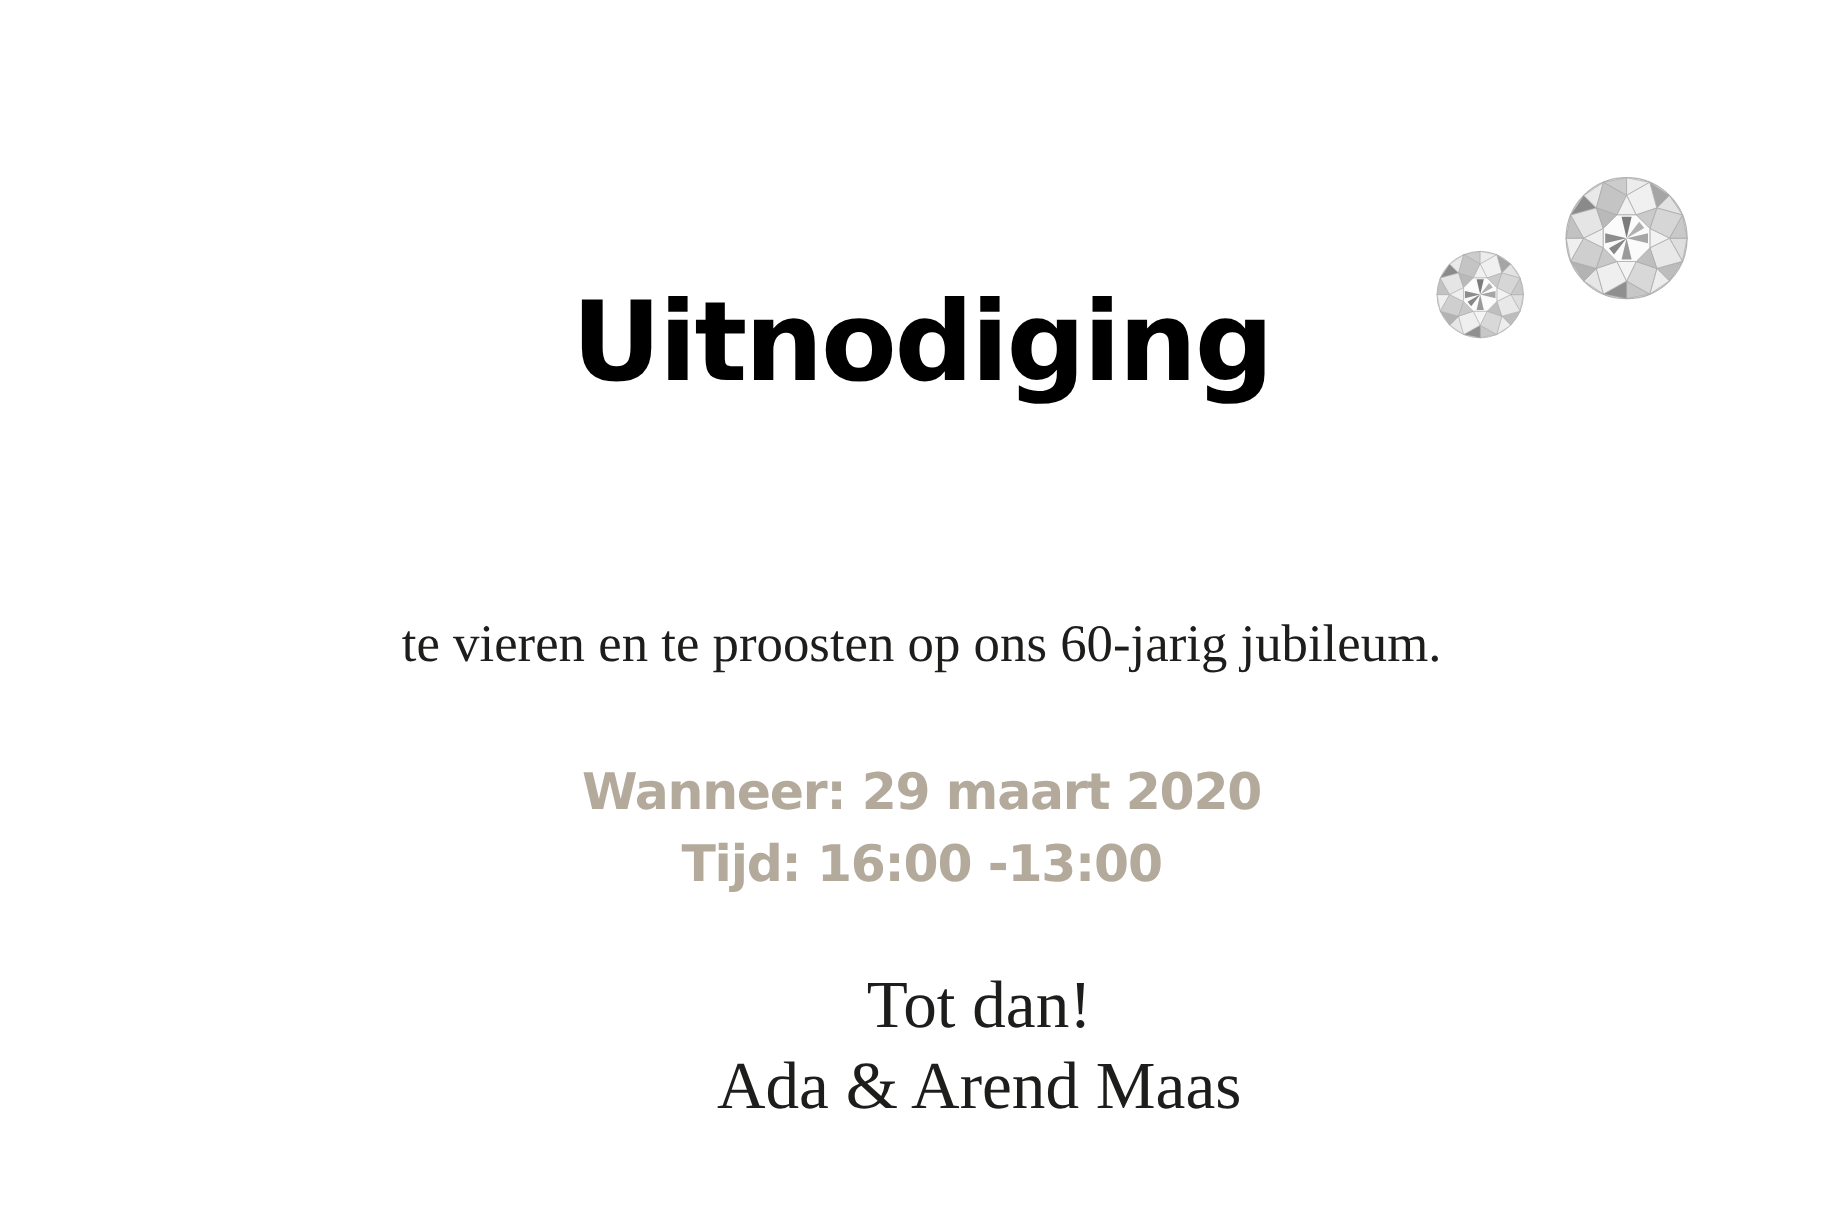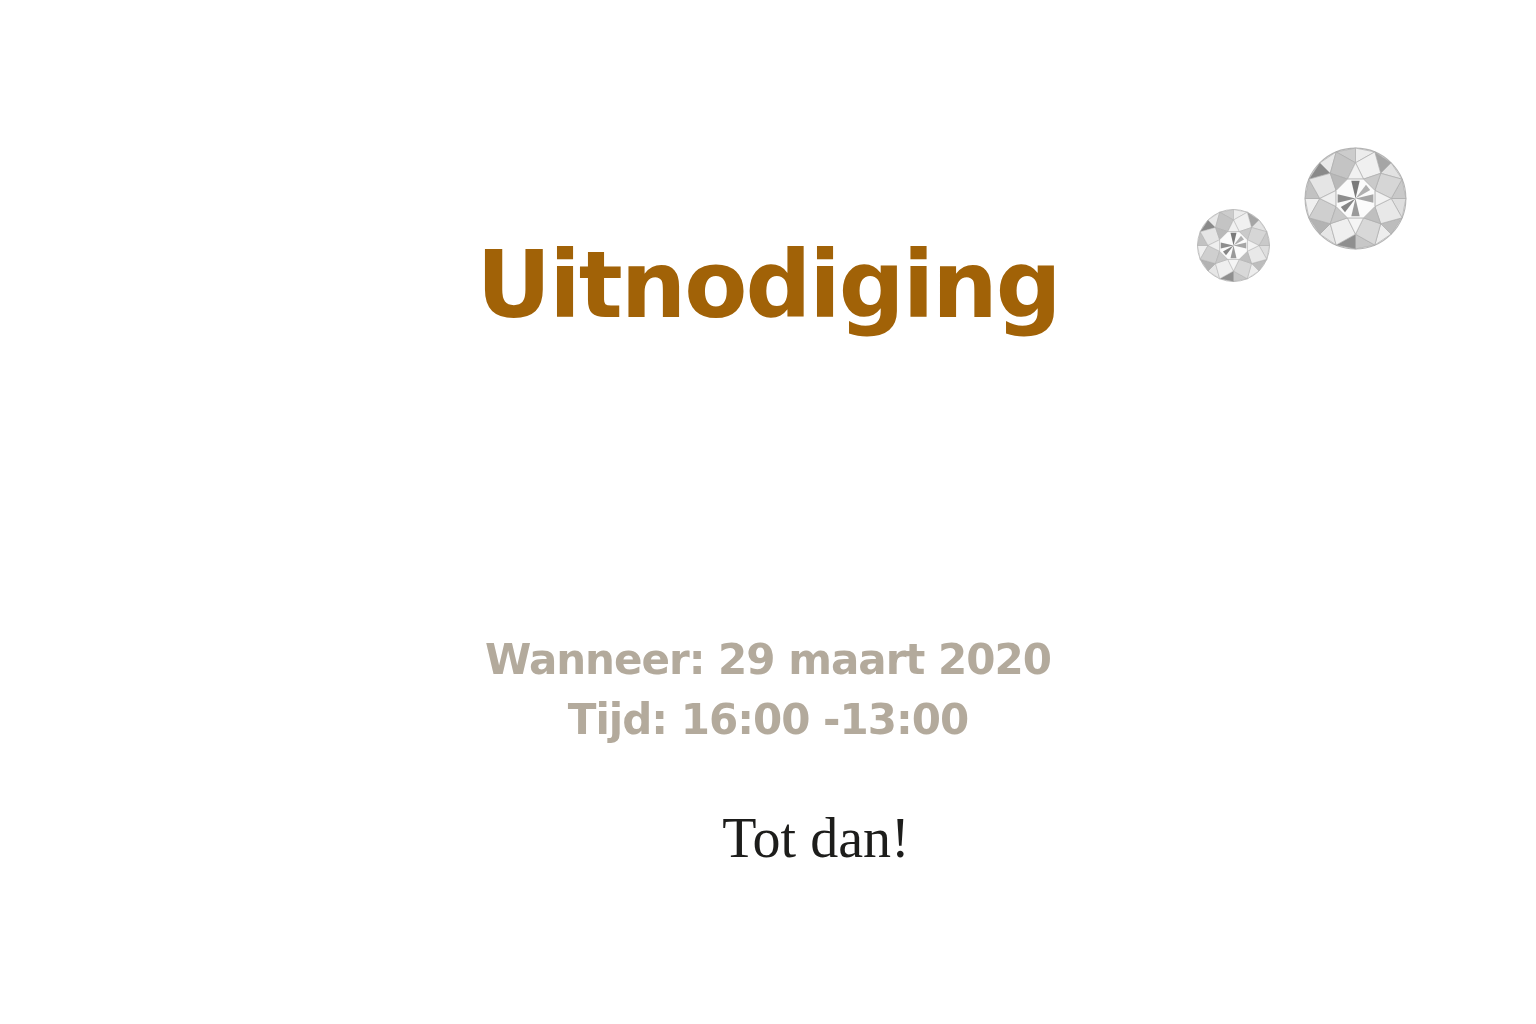--- a/index.html
+++ b/index.html
@@ -23,21 +23,21 @@
     position: absolute;
     top: 238px;
     left: 0;
     width: 1536px;
     text-align: center;
     font-family: "DejaVu Sans", sans-serif;
     font-weight: 700;
     font-size: 92px;
     line-height: 96px;
     letter-spacing: -2px;
-    color: #a16207;
+    color: #000000;
     margin: 0;
   }
   
   .intro {
     position: absolute;
     top: 436px;
     left: 0;
     width: 1536px;
     text-align: center;
     font-family: "Liberation Serif", "DejaVu Serif", serif;
@@ -163,24 +163,26 @@
     <use href="#diamond-gem"></use>
   </svg>
   <svg class="diamond diamond-large" viewBox="0 0 100 100">
     <use href="#diamond-gem"></use>
   </svg>
 
   <h1 class="title">Uitnodiging</h1>
 
   <p class="intro">
     <br>
+    <span>te vieren en te proosten op ons 60-jarig jubileum.</span>
   </p>
 
   <p class="details">
     <span>Wanneer: 29 maart 2020</span><br>
     <span>Tijd: 16:00 -13:00</span>
   </p>
 
   <p class="closing">
     <span>Tot dan!</span><br>
+    <span>Ada &amp; Arend Maas</span>
   </p>
 
 </div>
 
 </body></html>

